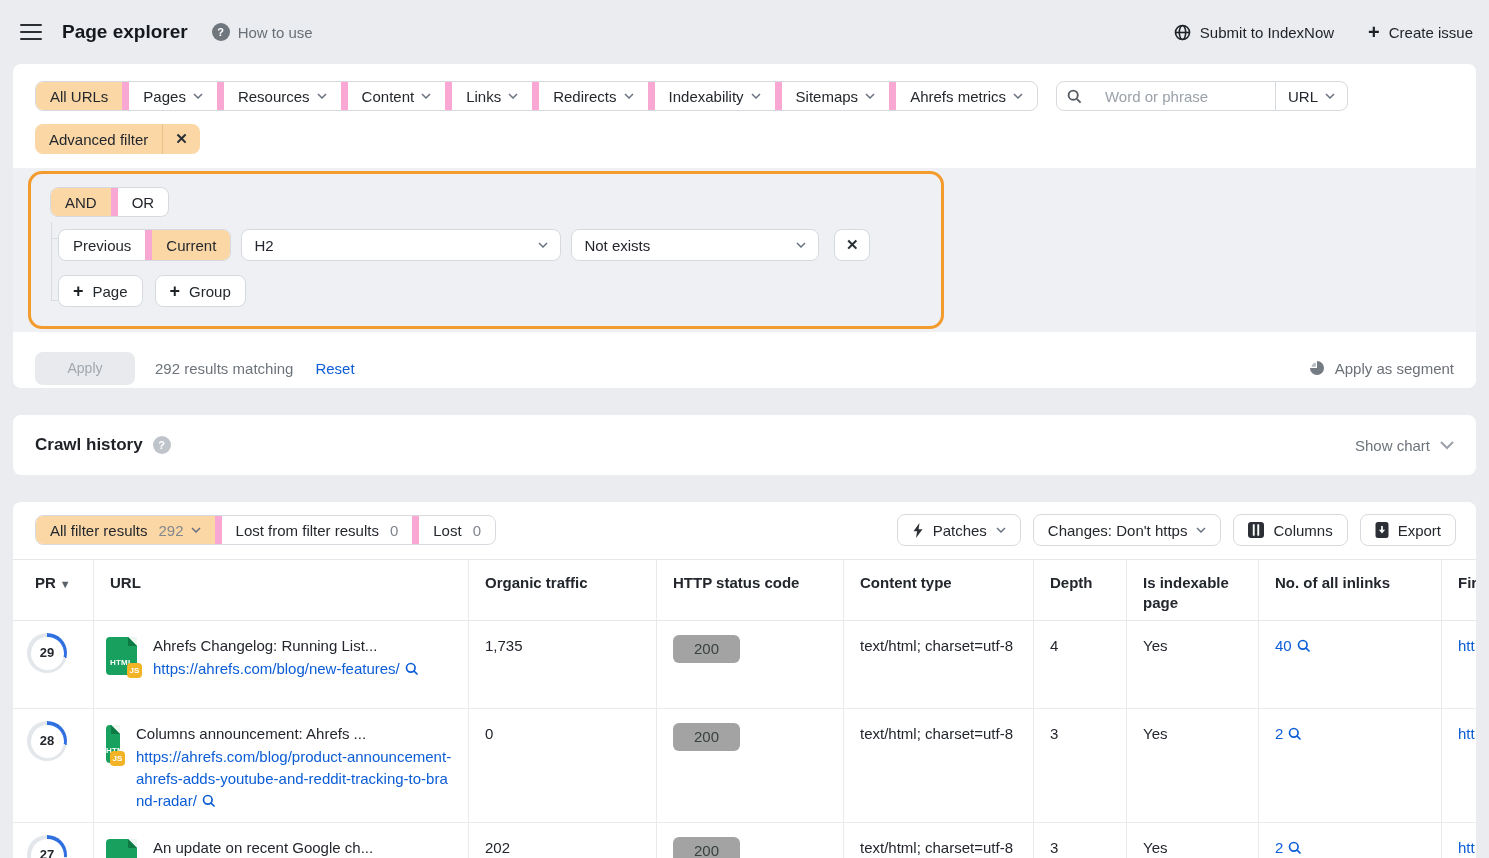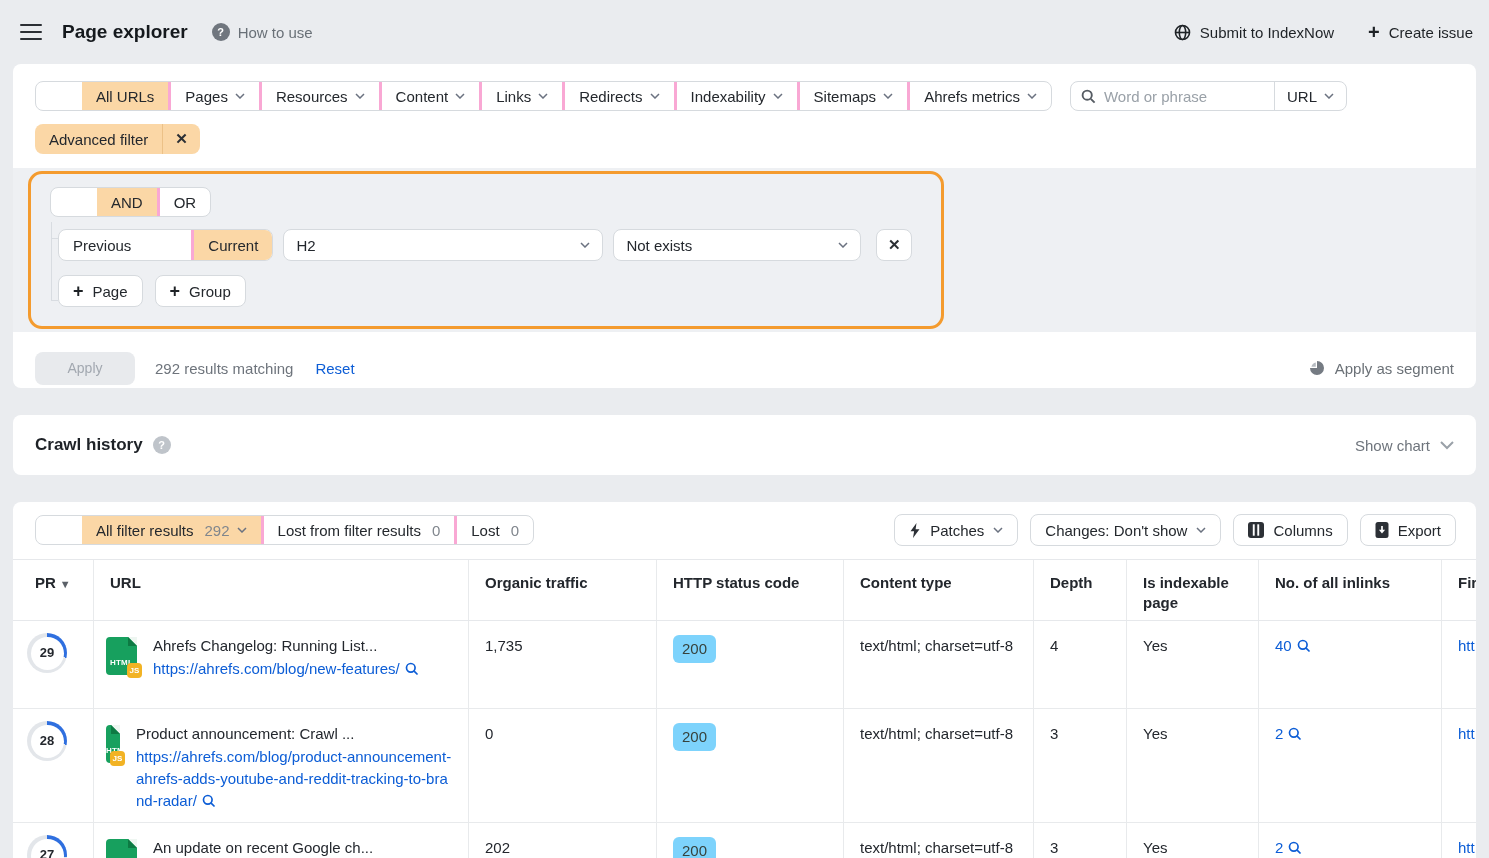--- a/index.html
+++ b/index.html
@@ -23,26 +23,26 @@
   .topbar-item { display:flex; align-items:center; gap:9px; }
   .plus-glyph { font-size:20px; font-weight:bold; line-height:1; color:#1e2226; }
 
   
   .card { background:#fff; border-radius:8px; margin:0 13px; }
 
   
   .card-filters { padding-top:17px; }
   .tabs-row { display:flex; align-items:center; padding:0 22px; }
   .tabgroup { display:flex; border:1px solid #d6dade; border-radius:8px; overflow:hidden; background:#fff; height:30px; }
-  .tab { display:flex; align-items:center; gap:7px; padding:0 14px; border-left:3px solid #f9a8d4; color:#24282d; white-space:nowrap; }
+  .tab { display:flex; align-items:center; gap:7px; padding:0 14px; border-left:7px solid #f9a8d4; color:#24282d; white-space:nowrap; }
   .tab:first-child { border-left:none; }
-  .tab.active { background:#fbd7a6;margin-left:46px; }
+  .tab.active { background:#fbd7a6; }
   .chev { width:10px; height:6px; }
   .searchgroup { display:flex; align-items:center; border:1px solid #d6dade; border-radius:8px; background:#fff; height:30px; margin-left:18px; overflow:hidden; }
-  .search-left { display:flex; align-items:center; gap:8px; padding:0 10px; }
+  .search-left { display:flex; align-items:center; gap:23px; padding:0 10px; }
   .search-left input { border:none; outline:none; width:160px; font-size:15px; font-family:inherit; color:#23272d; }
   .search-left input::placeholder { color:#9aa1a8; }
   .url-seg { display:flex; align-items:center; gap:7px; padding:0 12px; border-left:1px solid #d6dade; height:100%; }
 
   .adv-row { margin:13px 22px 0; display:flex; }
   .adv-chip { display:inline-flex; align-items:center; background:#fbd7a6; border-radius:8px; height:30px; overflow:hidden; }
   .adv-label { padding:0 14px; }
   .adv-x { padding:0 12px; border-left:1px solid #ecc187; height:100%; display:flex; align-items:center; font-weight:bold; font-size:15px; color:#2b2f34; }
 
   .builder-strip { margin-top:14px; background:#eef0f3; height:164px; padding:3px 0 0 15px; }
@@ -95,21 +95,21 @@
   .fileicon { position:relative; width:31px; height:38px; margin-top:2px; }
   .file-body { position:absolute; inset:0; background:#17a05e; border-radius:4px; }
   .file-fold { position:absolute; top:0; right:0; width:0; height:0; border-left:9px solid transparent; border-top:9px solid #eef6f1; }
   .file-fold2 { position:absolute; top:0; right:0; width:0; height:0; border-right:9px solid transparent; border-bottom:9px solid #0d7a43; }
   .file-label { position:absolute; top:15px; left:0; right:0; text-align:center; color:#fff; font-size:8px; font-weight:bold; letter-spacing:.2px; }
   .js-badge { position:absolute; right:-5px; bottom:-3px; width:15px; height:15px; background:#f2b324; border-radius:4px; color:#fff; font-size:8px; font-weight:bold; display:flex; align-items:center; justify-content:center; }
   .page-title { color:#23272d; white-space:nowrap; overflow:hidden; margin-bottom:1px; }
   .page-url { color:#0c5dd6; word-break:break-all; }
   .mag { margin-left:5px; vertical-align:-2px; }
 
-  .badge { display:inline-block; background:#7dd3fc; color:#37423c; padding:3px 9px; border-radius:6px; }
+  .badge { display:inline-block; background:#a3a3a3; color:#37423c; padding:3px 21px; border-radius:6px; }
   .blue { color:#0c5dd6; white-space:nowrap; }
   .clip { overflow:hidden; white-space:nowrap; }
 </style>
 </head>
 <body>
 
 <header class="topbar">
   <span class="burger">
       <i></i>
       <i></i>
@@ -320,21 +320,21 @@
             <svg width="12" height="15" viewBox="0 0 12 15">
               <path d="M7.5 0L1.5 8.2h3.6L4 15l6.5-8.8H6.6z" fill="#2c3036"></path>
             </svg>
           </span>
         <span>Patches</span>
         <svg class="chev" viewBox="0 0 10 6">
             <path d="M1 1l4 4 4-4" stroke="#6b7280" stroke-width="1.5" fill="none"></path>
           </svg>
       </span>
       <span class="btn">
-        <span>Changes: Don't show</span>
+        <span>Changes: Don't https</span>
         <svg class="chev" viewBox="0 0 10 6">
             <path d="M1 1l4 4 4-4" stroke="#6b7280" stroke-width="1.5" fill="none"></path>
           </svg>
       </span>
       <span class="btn">
         <span class="icon">
             <svg width="16" height="16" viewBox="0 0 16 16">
               <rect width="16" height="16" rx="3" fill="#2c3036"></rect>
               <rect x="4.8" y="2.3" width="1.9" height="11.4" fill="#fff"></rect>
               <rect x="9.3" y="2.3" width="1.9" height="11.4" fill="#fff"></rect>
@@ -409,21 +409,21 @@
       </div>
     <div class="td url-cell">
       <span class="fileicon">
         <span class="file-body"></span>
           <span class="file-fold"></span>
           <span class="file-fold2"></span>
         <span class="file-label">HTML</span>
         <span class="js-badge">JS</span>
       </span>
       <span style="min-width:0">
-        <span class="page-title" style="display:block">Product announcement: Crawl ...</span>
+        <span class="page-title" style="display:block">Columns announcement: Ahrefs ...</span>
         <span class="page-url"><span>https://ahrefs.com/blog/product-announcement-ahrefs-adds-youtube-and-reddit-tracking-to-brand-radar/</span><svg class="mag" width="14" height="14" viewBox="0 0 15 15">
               <circle cx="6.2" cy="6.2" r="4.6" fill="none" stroke="#0c5dd6" stroke-width="1.8"></circle>
               <line x1="9.8" y1="9.8" x2="13.4" y2="13.4" stroke="#0c5dd6" stroke-width="1.8"></line>
             </svg></span>
       </span>
     </div>
     <div class="td">0</div>
     <div class="td"><span class="badge">200</span></div>
     <div class="td">text/html; charset=utf-8</div>
     <div class="td">3</div>

